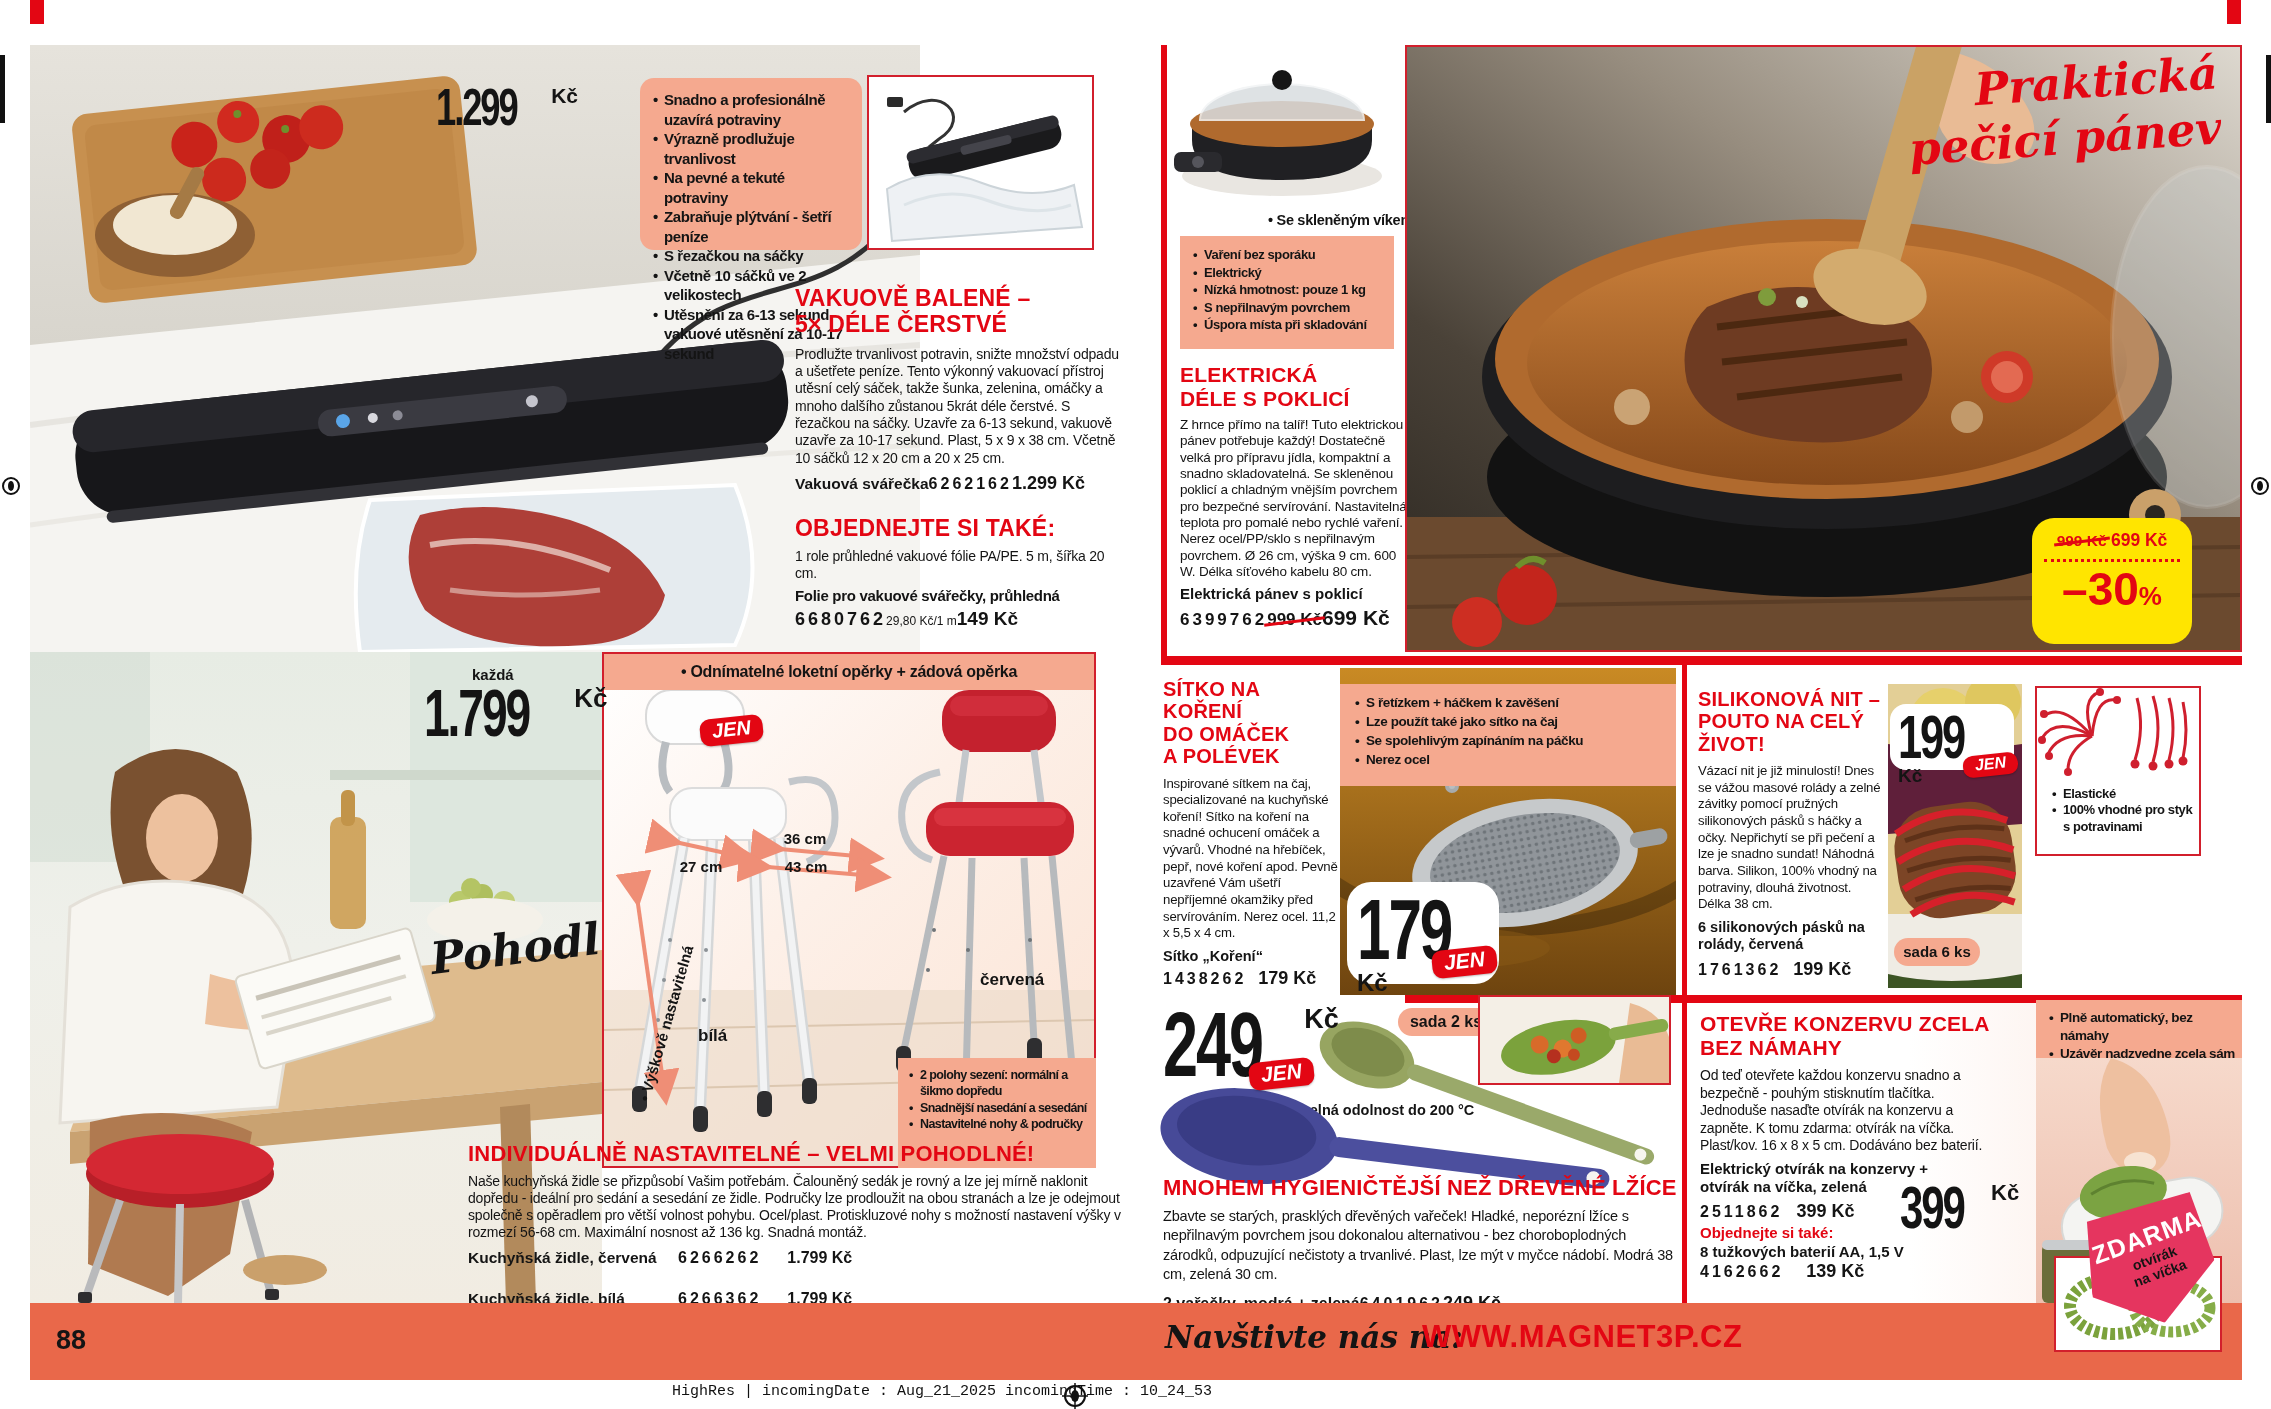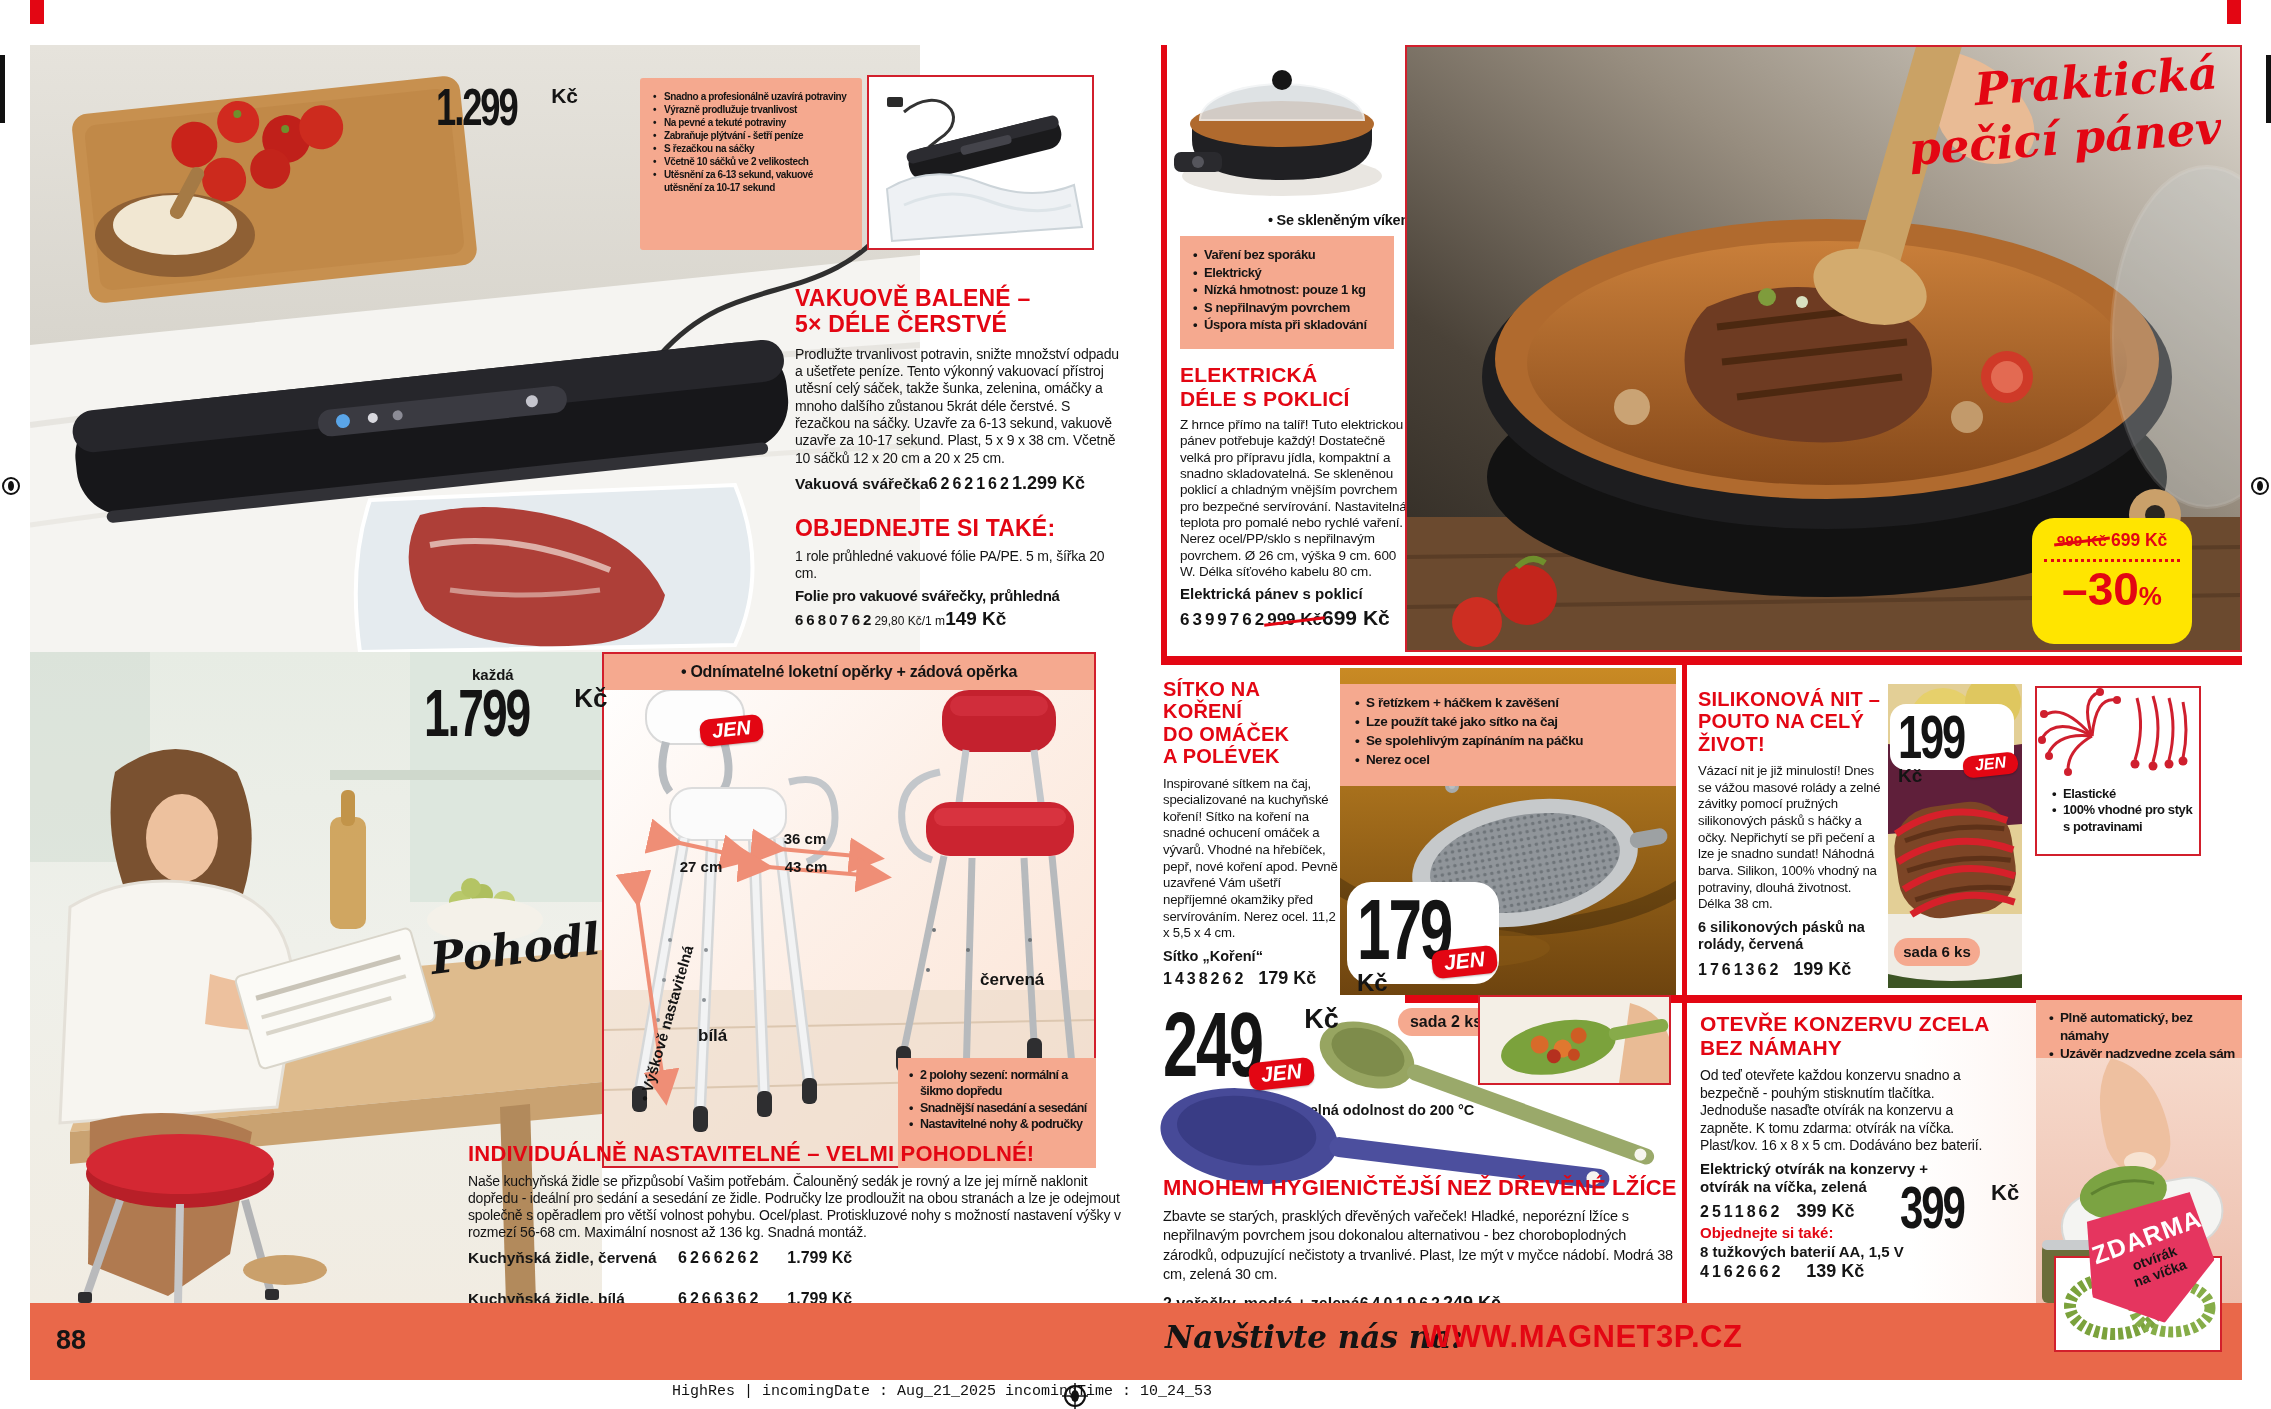--- a/index.html
+++ b/index.html
@@ -78,21 +78,21 @@
       <path d="M390 470 q70 -18 150 5 q70 22 95 75 q-10 45 -80 50 q-110 8 -160 -35 q-30 -50 -5 -95 z" fill="#ae3f38"></path>
       <path d="M400 500 q80 -15 180 25" stroke="#e8cdc4" stroke-width="6" fill="none" opacity=".8"></path>
       <path d="M420 545 q70 10 150 0" stroke="#e8cdc4" stroke-width="5" fill="none" opacity=".6"></path>
     </svg>
   </div>
 
   <div class="abs" style="left:436px;top:84px;z-index:3">
     <span class="bignum" style="font-size:52px">1.299</span><span class="cur" style="font-size:21px">Kč</span>
   </div>
 
-  <ul class="abs salmon bullets" style="left:640px;top:78px;width:222px;height:172px;box-sizing:border-box;padding:12px 10px 8px 12px;font-size:10px;line-height:1.3;border-radius:3px">
+  <ul class="abs salmon bullets" style="left:640px;top:78px;width:222px;height:172px;box-sizing:border-box;padding:12px 10px 8px 12px;font-size:15px;line-height:1.3;border-radius:14px">
     <li>Snadno a profesionálně uzavírá potraviny</li>
     <li>Výrazně prodlužuje trvanlivost</li>
     <li>Na pevné a tekuté potraviny</li>
     <li>Zabraňuje plýtvání - šetří peníze</li>
     <li>S řezačkou na sáčky</li>
     <li>Včetně 10 sáčků ve 2 velikostech</li>
     <li>Utěsnění za 6-13 sekund, vakuové utěsnění za 10-17 sekund</li>
   </ul>
 
   <div class="abs wbox photo" style="left:867px;top:75px;width:227px;height:175px">
@@ -115,21 +115,21 @@
     <div class="body-txt" style="font-size:14px;margin-top:8px">Prodlužte trvanlivost potravin, snižte množství odpadu a ušetřete peníze. Tento výkonný vakuovací přístroj utěsní celý sáček, takže šunka, zelenina, omáčky a mnoho dalšího zůstanou 5krát déle čerstvé. S řezačkou na sáčky. Uzavře za 6-13 sekund, vakuově uzavře za 10-17 sekund. Plast, 5 x 9 x 38 cm. Včetně 10 sáčků 12 x 20 cm a 20 x 25 cm.</div>
     <div class="prow" style="margin-top:6px">
       <span class="b" style="font-size:15.5px">Vakuová svářečka</span>
       <span class="code" style="font-size:16px">6262162</span>
       <span class="b" style="font-size:18px">1.299 Kč</span>
     </div>
     <div class="h-red" style="font-size:23px;margin-top:22px">OBJEDNEJTE SI TAKÉ:</div>
     <div class="body-txt" style="font-size:14px;margin-top:6px">1 role průhledné vakuové fólie PA/PE. 5 m, šířka 20 cm.</div>
     <div class="b" style="font-size:15px;margin-top:5px;letter-spacing:-.3px">Folie pro vakuové svářečky, průhledná</div>
     <div class="prow" style="margin-top:4px">
-      <span class="code" style="font-size:15px">6680762</span>
+      <span class="code" style="font-size:18px">6680762</span>
       <span style="font-size:12px">29,80 Kč/1 m</span>
       <span class="b" style="font-size:19px">149 Kč</span>
     </div>
   </div>
 
   <div class="abs photo" style="left:30px;top:652px;width:572px;height:651px">
     <svg width="572" height="651" viewBox="0 0 572 651">
       <defs>
           <linearGradient id="lg1" x1="0" y1="0" x2="0" y2="1">
         <stop offset="0" stop-color="#e7ece4"></stop>

